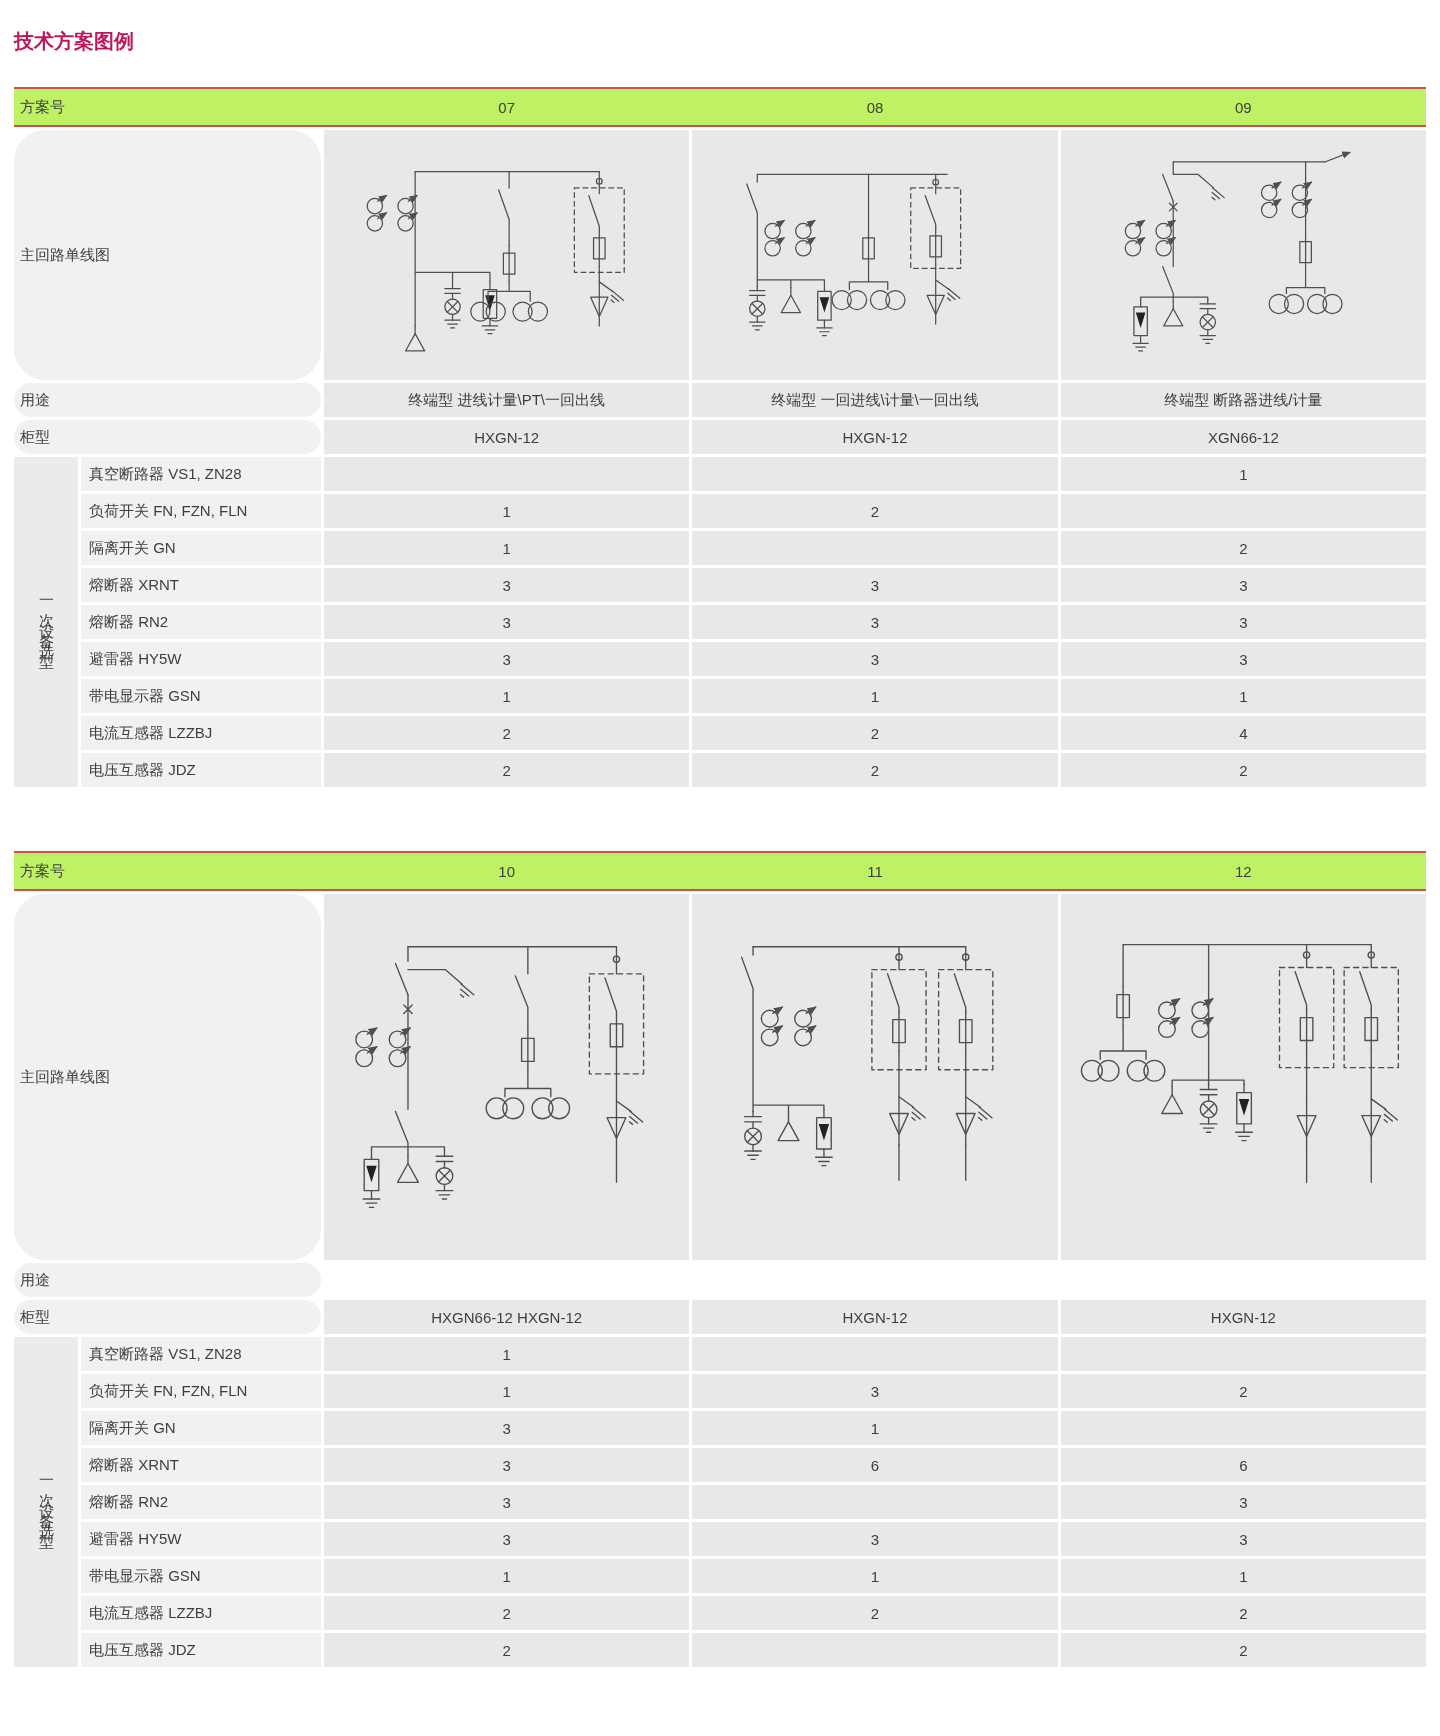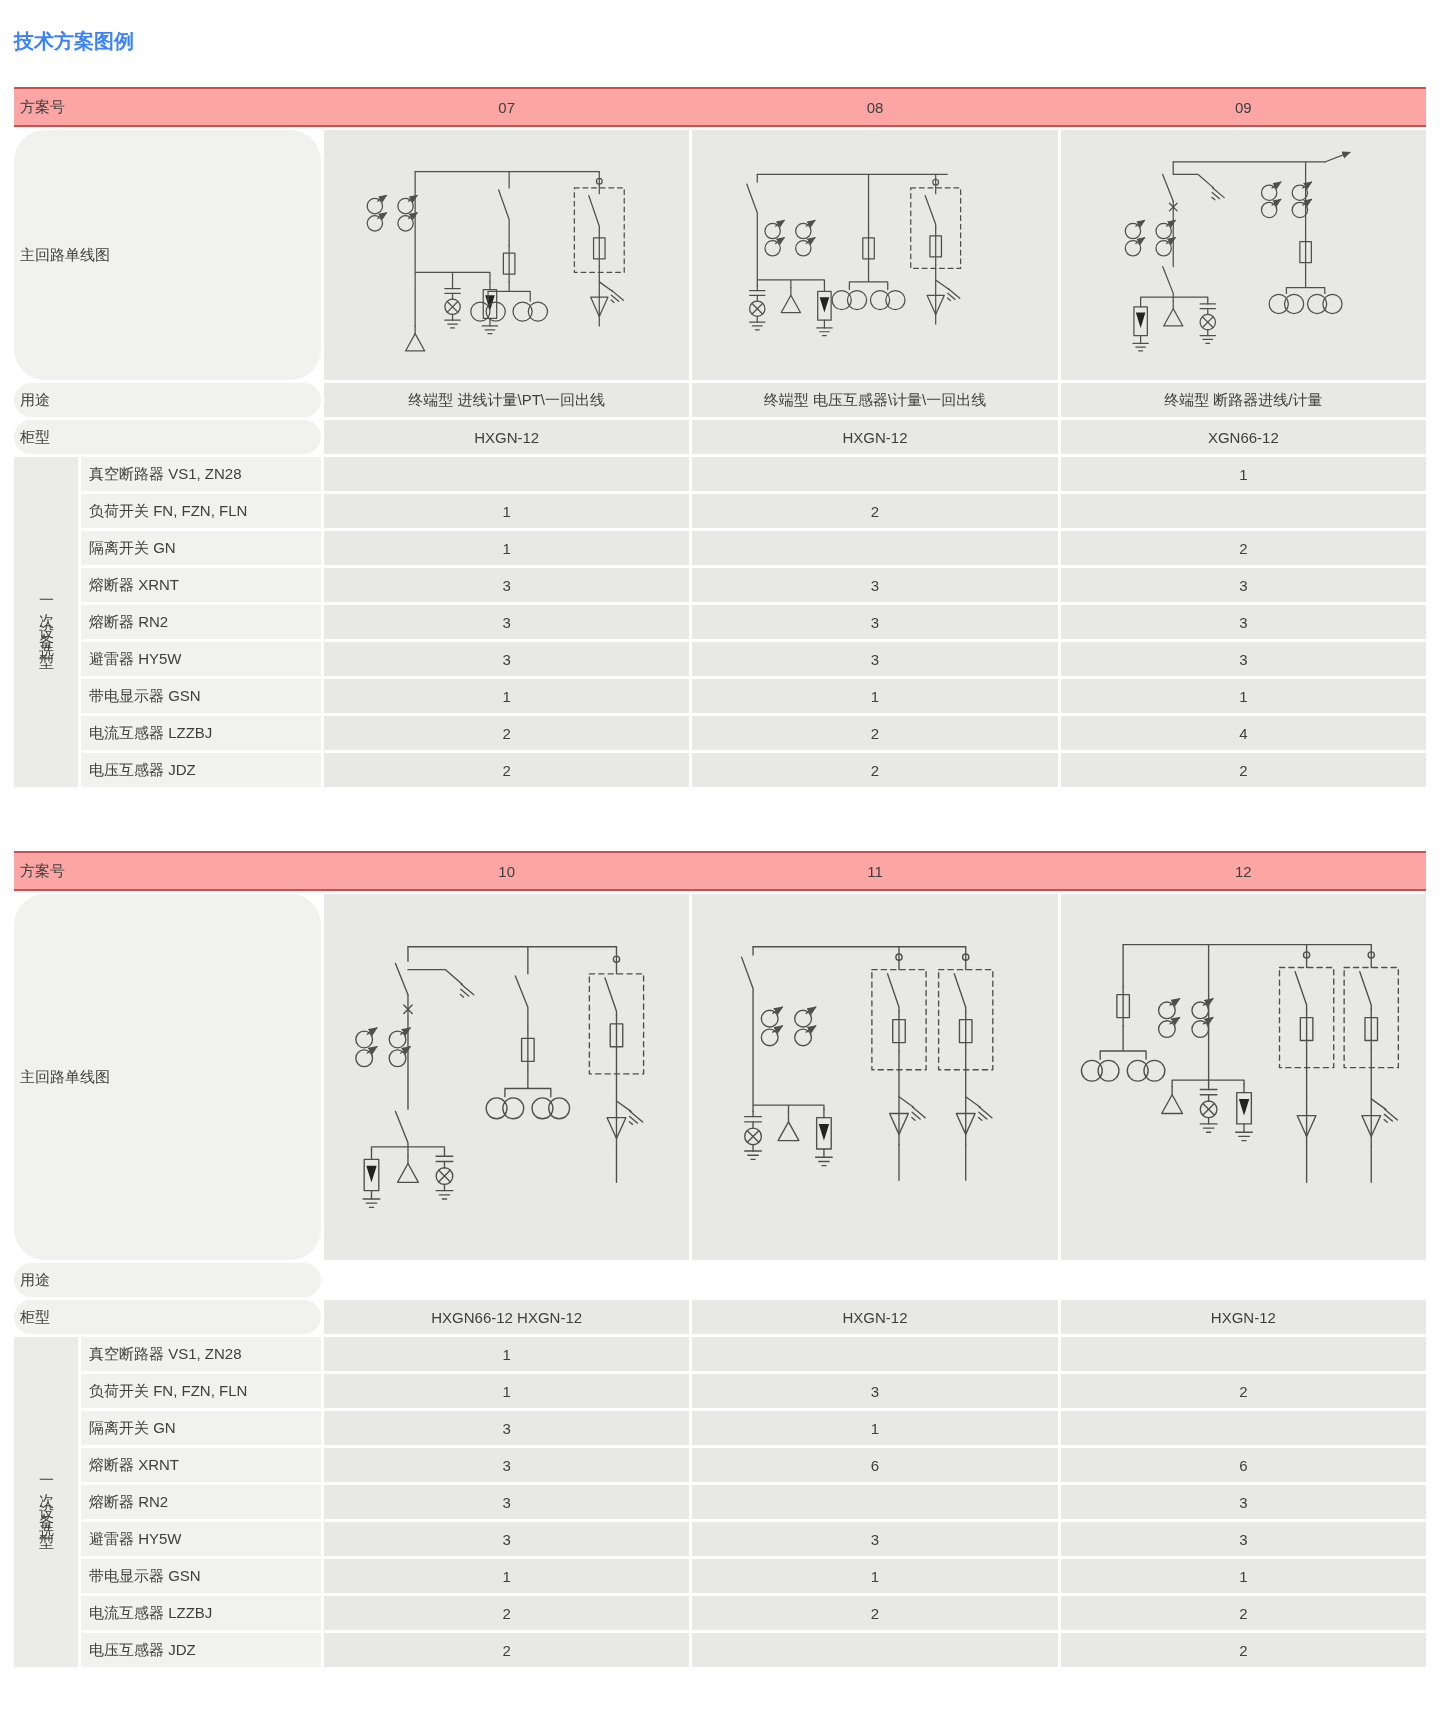--- a/index.html
+++ b/index.html
@@ -7,35 +7,35 @@
     margin: 0;
     background: #ffffff;
     color: #3e3e3e;
     font-family: "Liberation Sans", "DejaVu Sans", sans-serif;
     padding: 24px 14px 30px 14px;
     width: 1440px;
   }
   h1 {
     font-size: 20px;
     font-weight: bold;
-    color: #3b82f6;
+    color: #be185d;
     margin: 4px 0 32px 0;
   }
   .tbl {
     display: grid;
     grid-template-columns: 64px 240px 1fr 1fr 1fr;
     gap: 3px;
     background: #fff;
   }
   .t2 { margin-top: 64px; }
   .hdr {
     grid-column: 1 / -1;
     border-top: 2px solid #c75055;
     border-bottom: 2px solid #c75055;
-    background: #fca5a5;
+    background: #bef264;
   }
   .hg {
     display: grid;
     grid-template-columns: 307px 1fr 1fr 1fr;
     gap: 3px;
     height: 36px;
     align-items: center;
   }
   .hlabel { padding-left: 6px; font-size: 15px; }
   .hnum { text-align: center; font-size: 15px; }
@@ -251,21 +251,21 @@
       <use href="#gCT" transform="translate(224,48)"></use>
       <use href="#gFuse" transform="translate(230,100)"></use>
       <path d="M230 138 V156 M210 156 H250 M210 156 V162 M250 156 V162"></path>
       <use href="#gXf" transform="translate(210,162)"></use>
       <use href="#gXf" transform="translate(250,162)"></use>
     </svg>
   </div>
 
   <div class="lab">用途</div>
   <div class="cell ctr">终端型 进线计量\PT\一回出线</div>
-  <div class="cell ctr">终端型 电压互感器\计量\一回出线</div>
+  <div class="cell ctr">终端型 一回进线\计量\一回出线</div>
   <div class="cell ctr">终端型 断路器进线/计量</div>
 
   <div class="lab">柜型</div>
   <div class="cell ctr">HXGN-12</div>
   <div class="cell ctr">HXGN-12</div>
   <div class="cell ctr">XGN66-12</div>
 
 <div class="vert">一次设备选型</div>
     <div class="ename">真空断路器 VS1, ZN28</div>
     <div class="val"></div>

